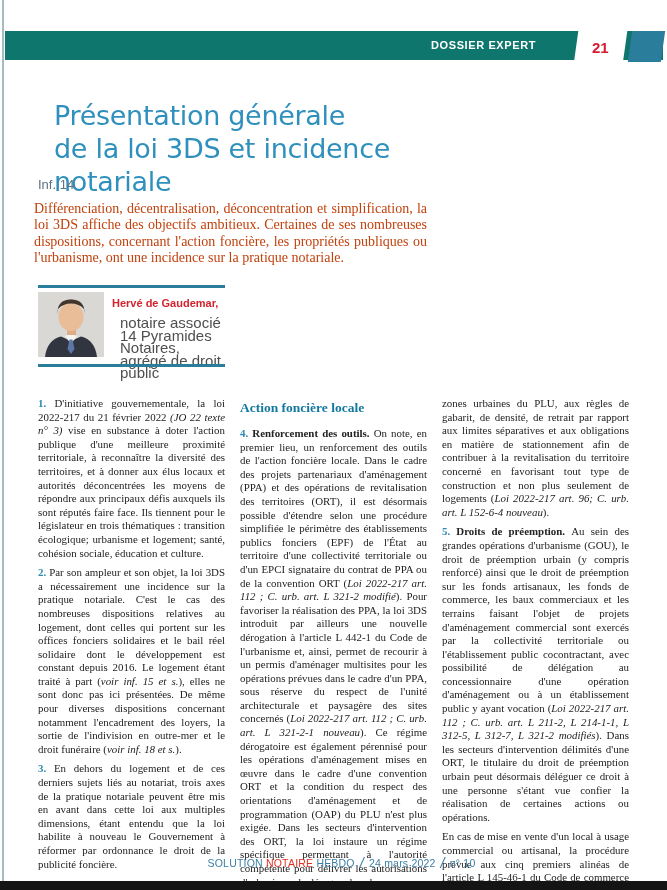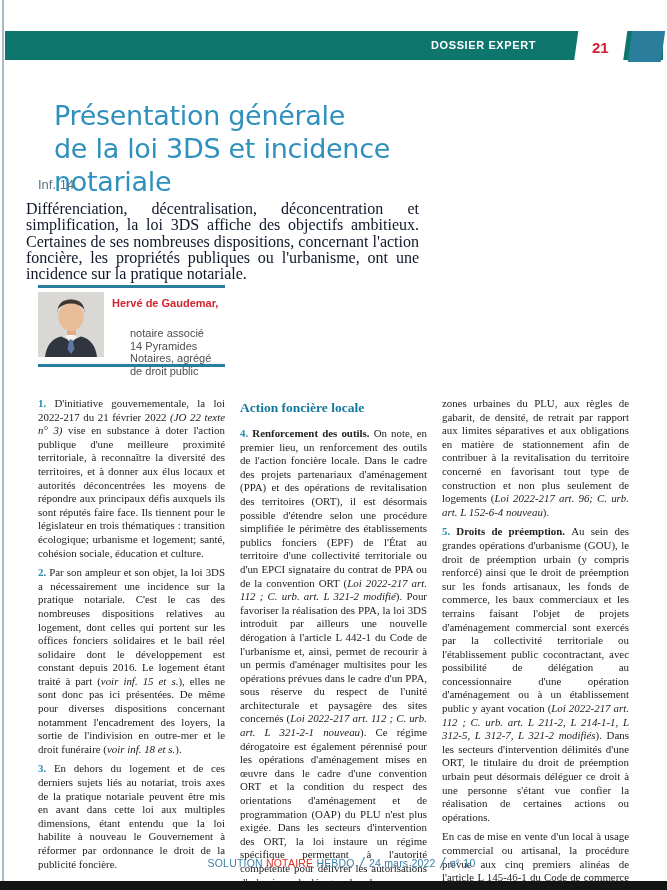--- a/index.html
+++ b/index.html
@@ -17,31 +17,31 @@
         font-size:15px;font-weight:bold;}
   .topbar-stub{position:absolute;left:630px;top:31px;width:33px;height:31px;background:#2b7e9b;
         transform:skewX(-8deg);z-index:2;}
 
   
   .title{position:absolute;left:38px;top:83px;width:420px;margin:16px;
         font-family:"DejaVu Sans","Liberation Sans",sans-serif;font-weight:normal;
         font-size:27px;line-height:33px;color:#2f90bd;letter-spacing:-.3px;white-space:pre-line;}
   .ref{position:absolute;left:38px;top:177px;font-family:"Liberation Sans","DejaVu Sans",sans-serif;
         font-size:13px;color:#5b7280;}
-  .standfirst{position:absolute;left:26px;top:201px;width:393px;margin:0;
-        font-size:16px;line-height:16.3px;text-align:justify;color:#0f172a;}
+  .standfirst{position:absolute;left:34px;top:201px;width:393px;margin:0;
+        font-size:14px;line-height:16.3px;text-align:justify;color:#c2410c;}
 
   
   .author-rule{position:absolute;left:38px;width:187px;height:3px;background:#2b7e9b;}
   .rule-top{top:285px;} .rule-bottom{top:364px;}
   .author-photo{position:absolute;left:38px;top:292px;width:66px;height:65px;overflow:hidden;}
   .author-text{position:absolute;left:112px;top:297px;width:124px;
         font-family:"Liberation Sans","DejaVu Sans",sans-serif;}
   .author-name{color:#d5232e;font-size:11px;font-weight:bold;margin:0 0 3px 0;}
-  .author-role{color:#4f4f4f;font-size:11px;line-height:12.5px;margin:18px;}
+  .author-role{color:#4f4f4f;font-size:15px;line-height:12.5px;margin:8px;}
 
   
   .columns{position:absolute;left:38px;top:397px;width:592px;display:flex;gap:15px;}
   .col{width:187px;flex:none;}
   .col p{margin:0 0 6px 0;font-size:10.9px;line-height:13.6px;text-align:justify;color:#222222;}
   .col p.cont{margin-top:0;}
   .col h3{margin:3px 0 11px 0;font-size:13.5px;color:#13789e;font-weight:bold;
         font-family:"Liberation Serif","DejaVu Serif",serif;}
   .col .num{color:#2c8bb0;font-weight:bold;}
   .col .b{font-weight:bold;}

